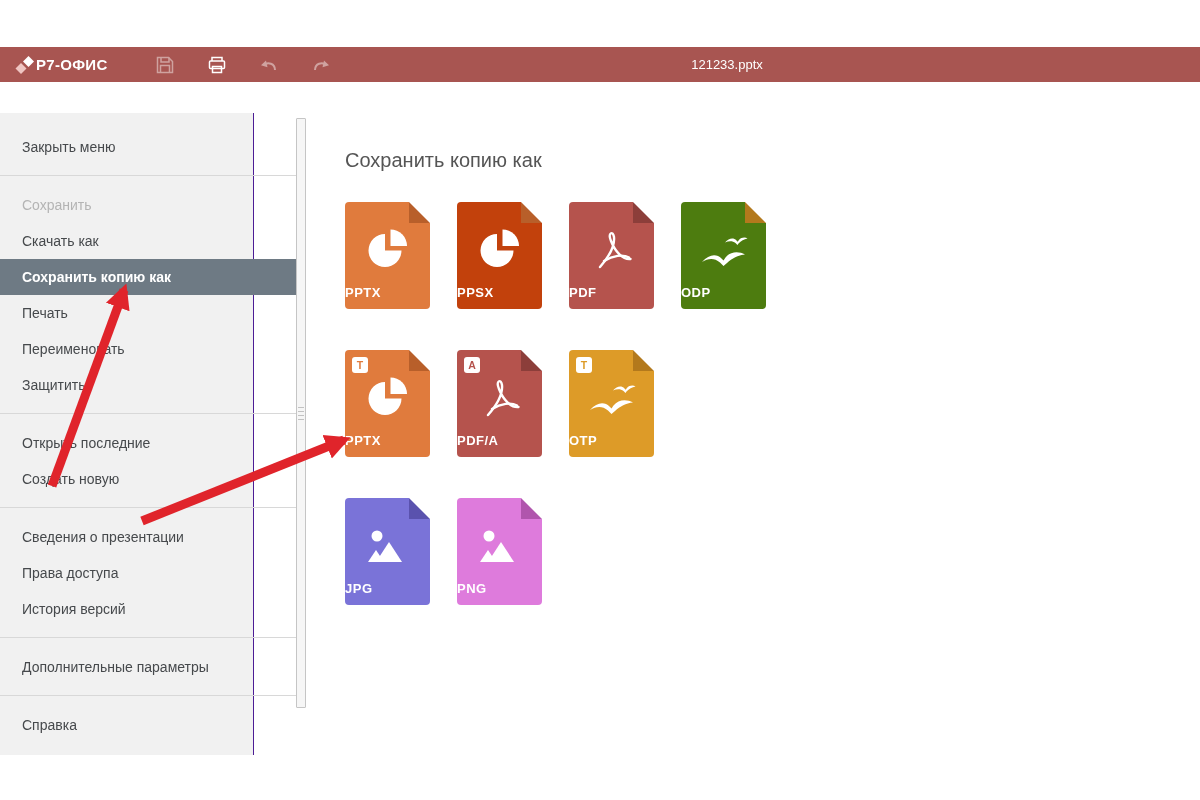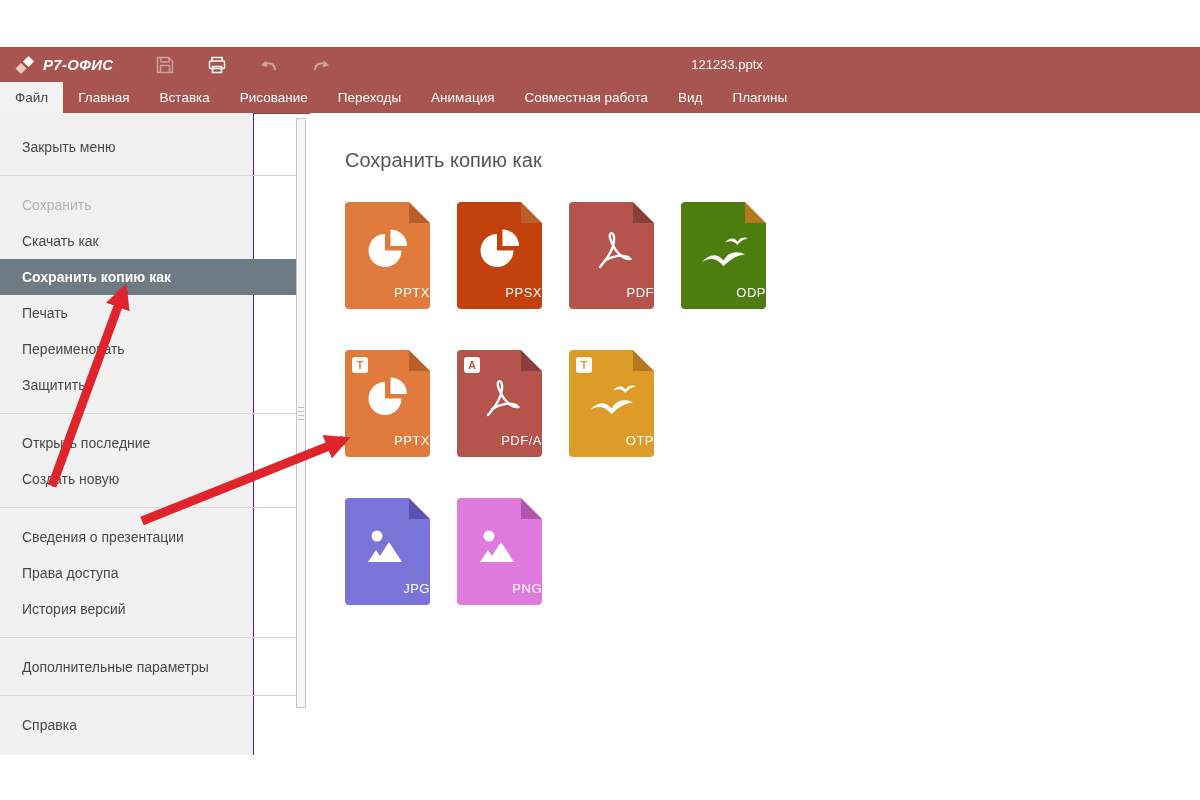--- a/index.html
+++ b/index.html
@@ -15,21 +15,21 @@
     position:absolute;left:0;top:0;width:1200px;height:35px;
     background:#a85551;
   }
   .tabbar{
     position:absolute;left:0;top:35px;width:1200px;height:31px;
     background:#a85551;border-bottom:1px solid #944844;
     display:flex;align-items:stretch;
   }
   .logo{
     position:absolute;left:14px;top:0;height:35px;
-    display:flex;align-items:center;gap:7px;font-style:italic;
+    display:flex;align-items:center;
   }
   .brand{color:#ffffff;font-size:15px;font-weight:bold;letter-spacing:.3px;}
   .quickbar{
     position:absolute;left:152px;top:0;height:35px;
     display:flex;align-items:center;gap:26px;
   }
   .qbtn{background:none;border:none;padding:2px;margin:0;cursor:pointer;line-height:0;}
   .qbtn.dimmed{opacity:.45;}
   .qbtn svg{display:block;}
   .filename{
@@ -80,22 +80,22 @@
   .tile .fold{
     position:absolute;top:0;right:0;width:0;height:0;
     border-style:solid;border-width:0 21px 21px 0;
   }
   .tile .glyph{
     position:absolute;left:50%;top:24px;transform:translateX(-50%);
     width:48px;height:48px;line-height:0;
   }
   .tile .glyph svg{width:48px;height:48px;display:block;}
   .tile .fmt-label{
-    position:absolute;left:0;bottom:9px;width:100%;text-align:right;
-    color:#ffffff;font-size:13px;font-weight:normal;letter-spacing:.5px;margin-top:31px;
+    position:absolute;left:0;bottom:9px;width:100%;text-align:left;
+    color:#ffffff;font-size:13px;font-weight:bold;letter-spacing:.5px;margin-top:31px;
   }
   .tile .badge{
     position:absolute;left:7px;top:7px;width:16px;height:16px;border-radius:3px;
     background:#ffffff;text-align:center;line-height:16px;
     font-size:10.5px;font-weight:bold;
   }
 
   
   #arrows{position:absolute;left:0;top:0;width:1200px;height:800px;pointer-events:none;z-index:60;}
 </style>
@@ -136,31 +136,20 @@
         <button class="qbtn dimmed">
           <svg width="22" height="22" viewBox="0 0 22 22">
             <path d="M5 16 C5 9.5 12 7.5 16.5 11" fill="none" stroke="#fff" stroke-width="2"></path>
             <path d="M14 6.5 L19 11.2 L12.5 13.2 Z" fill="#fff"></path>
           </svg>
         </button>
       </div>
     <div class="filename">121233.pptx</div>
   </div>
 
-  <div class="tabbar" id="tabbar">
-      <div class="tab active">Файл</div>
-      <div class="tab">Главная</div>
-      <div class="tab">Вставка</div>
-      <div class="tab">Рисование</div>
-      <div class="tab">Переходы</div>
-      <div class="tab">Анимация</div>
-      <div class="tab">Совместная работа</div>
-      <div class="tab">Вид</div>
-      <div class="tab">Плагины</div>
-    </div>
 
   <div class="sidebar">
     <div id="menu-list">
         <div class="menu-item">Закрыть меню</div>
         <div class="menu-divider"></div>
         <div class="menu-item disabled">Сохранить</div>
         <div class="menu-item">Скачать как</div>
         <div class="menu-item selected">Сохранить копию как</div>
         <div class="menu-item">Печать</div>
         <div class="menu-item">Переименовать</div>

